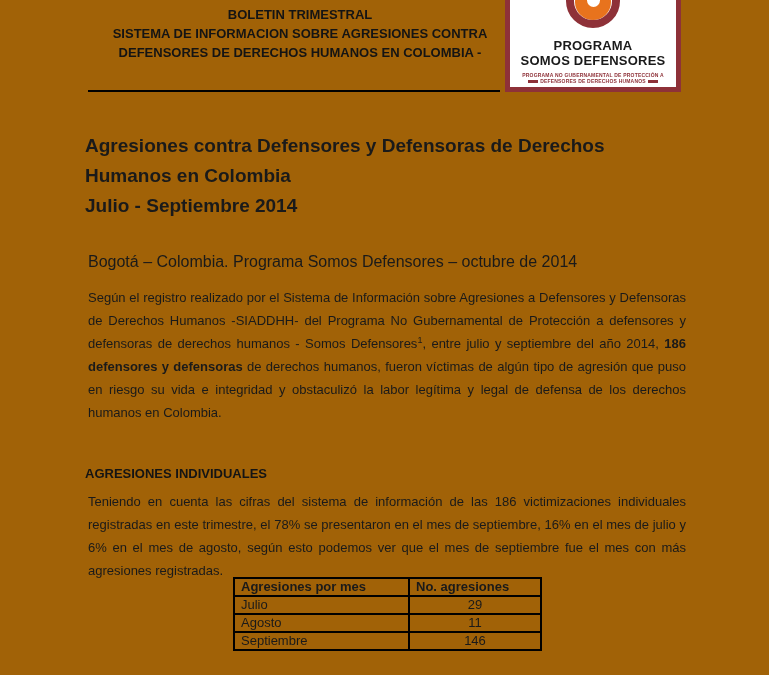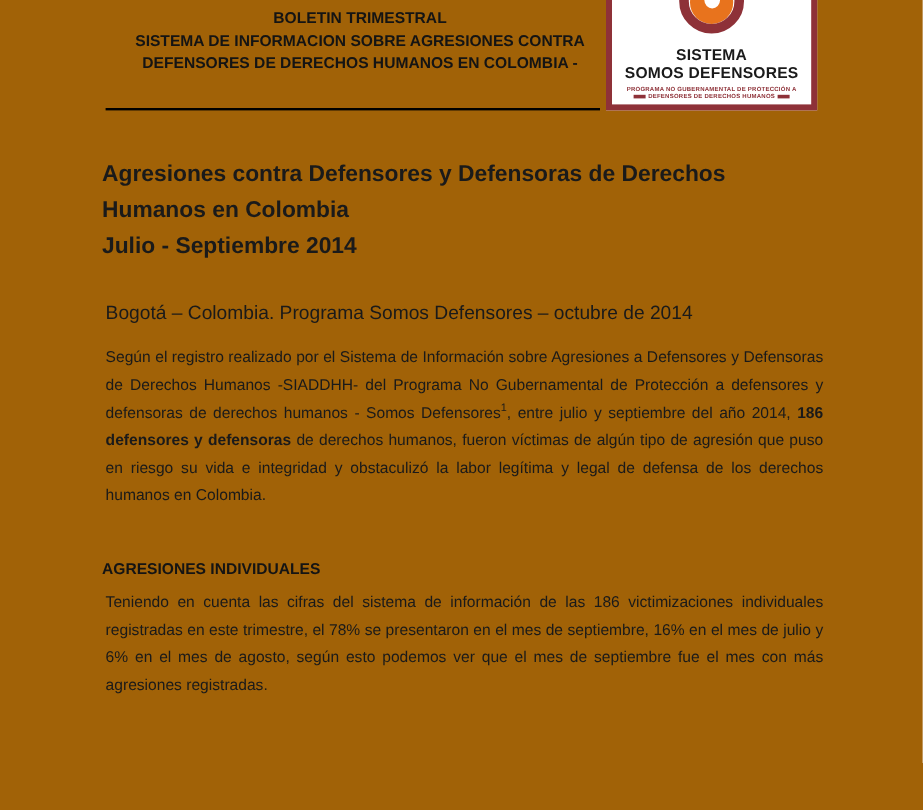--- a/index.html
+++ b/index.html
@@ -91,21 +91,21 @@
   </div>
   <div class="rule"></div>
 
   <div class="logo">
     <div class="logo-icon">
       <span class="body-orange"></span>
       <span class="ring"></span>
       <span class="head"></span>
     </div>
     <div class="logo-name">
-      <div>SISTEMA</div>
+      <div>PROGRAMA</div>
       <div>SOMOS DEFENSORES</div>
     </div>
     <div class="logo-tagline">
       <div>PROGRAMA NO GUBERNAMENTAL DE PROTECCIÓN A</div>
       <div>
         <span class="bar"></span><span>DEFENSORES DE DERECHOS HUMANOS</span><span class="bar"></span>
       </div>
     </div>
   </div>
 
@@ -115,14 +115,36 @@
     <div>Julio - Septiembre 2014</div>
   </div>
 
   <div class="byline">Bogotá – Colombia. Programa Somos Defensores – octubre de 2014</div>
 
   <p class="para p1"><span>Según el registro realizado por el Sistema de Información sobre Agresiones a Defensores y Defensoras de Derechos Humanos -SIADDHH- del Programa No Gubernamental de Protección a defensores y defensoras de derechos humanos - Somos Defensores</span><sup>1</sup><span>, entre julio y septiembre del año 2014, </span><span class="bold">186 defensores y defensoras</span><span> de derechos humanos, fueron víctimas de algún tipo de agresión que puso en riesgo su vida e integridad y obstaculizó la labor legítima y legal de defensa de los derechos humanos en Colombia.</span></p>
 
   <div class="section-heading">AGRESIONES INDIVIDUALES</div>
   <p class="para p2">Teniendo en cuenta las cifras del sistema de información de las 186 victimizaciones individuales registradas en este trimestre, el 78% se presentaron en el mes de septiembre, 16% en el mes de julio y 6% en el mes de agosto, según esto podemos ver que el mes de septiembre fue el mes con más agresiones registradas.</p>
 
+  <table class="month-table">
+    <thead>
+      <tr>
+        <th class="col-mes">Agresiones por mes</th>
+        <th class="col-num">No. agresiones</th>
+      </tr>
+    </thead>
+    <tbody>
+      <tr>
+        <td>Julio</td>
+        <td class="num">29</td>
+      </tr>
+      <tr>
+        <td>Agosto</td>
+        <td class="num">11</td>
+      </tr>
+      <tr>
+        <td>Septiembre</td>
+        <td class="num">146</td>
+      </tr>
+    </tbody>
+  </table>
 
 </div>
 
 </body></html>

